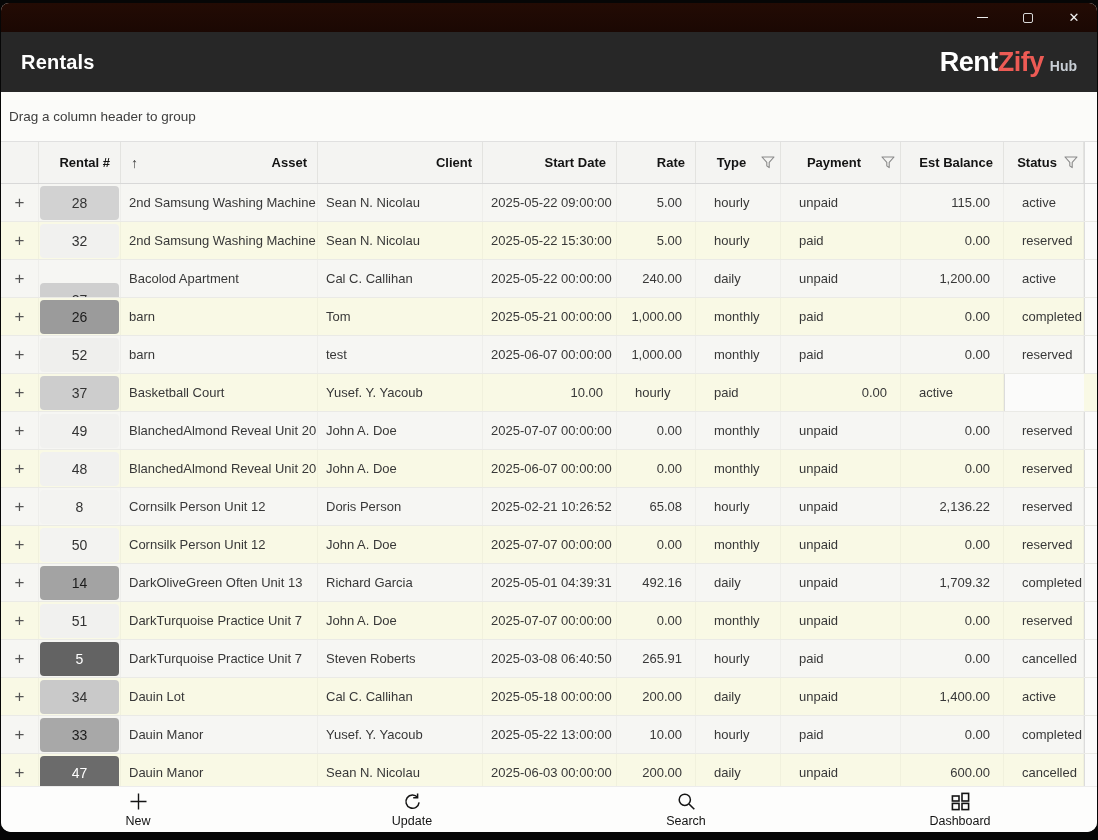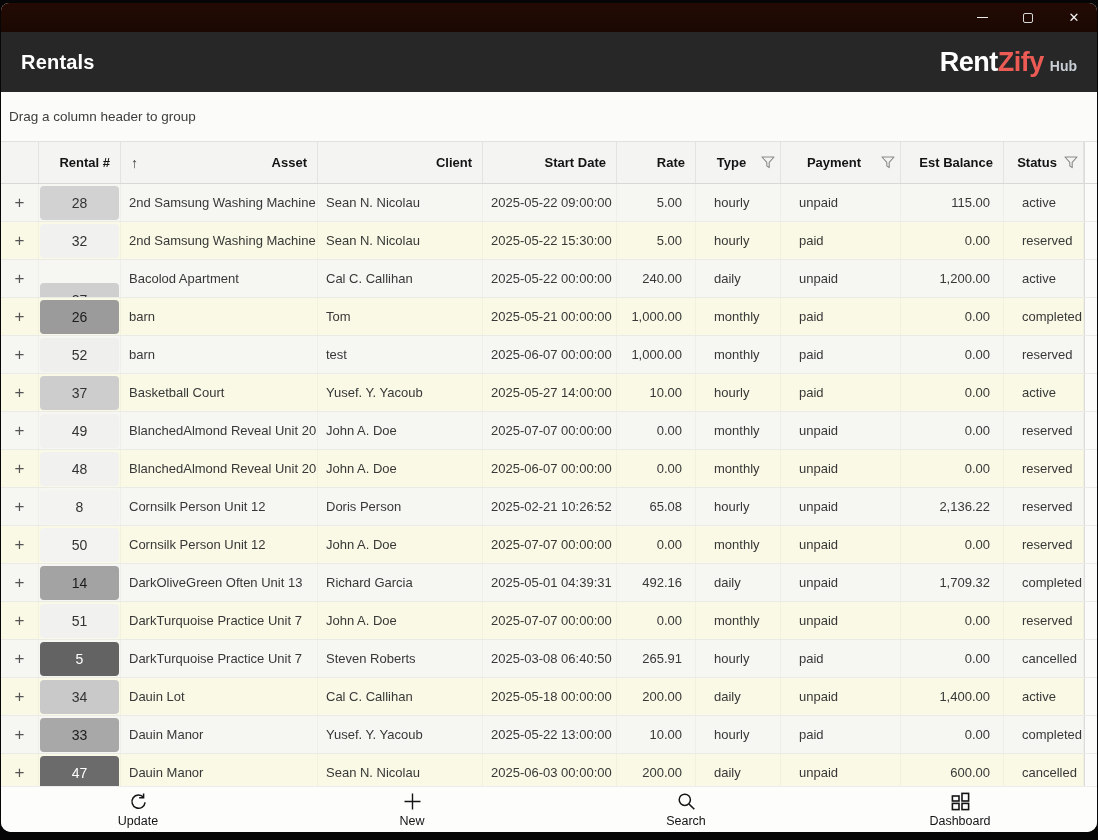--- a/index.html
+++ b/index.html
@@ -243,21 +243,20 @@
         <div class="tcell c-status">reserved</div>
         <div class="tcell c-scroll"></div>
       </div>
       <div class="trow grid-cols alt">
         <div class="tcell c-exp">+</div>
         <div class="tcell c-rental">
           <span class="badge" style="background: rgb(205, 205, 205); color: rgb(51, 51, 51);">37</span>
         </div>
         <div class="tcell c-asset">Basketball Court</div>
         <div class="tcell c-client">Yusef. Y. Yacoub</div>
-        <div class="tcell c-start">2025-05-27 14:00:00</div>
         <div class="tcell c-rate">10.00</div>
         <div class="tcell c-type">hourly</div>
         <div class="tcell c-payment">paid</div>
         <div class="tcell c-balance">0.00</div>
         <div class="tcell c-status">active</div>
         <div class="tcell c-scroll"></div>
       </div>
       <div class="trow grid-cols">
         <div class="tcell c-exp">+</div>
         <div class="tcell c-rental">
@@ -406,30 +405,30 @@
         <div class="tcell c-payment">unpaid</div>
         <div class="tcell c-balance">600.00</div>
         <div class="tcell c-status">cancelled</div>
         <div class="tcell c-scroll"></div>
       </div>
     </div>
 
   <div class="toolbar">
     <div class="tb-btn">
       <svg class="tb-icon" width="19" height="19" viewBox="0 0 19 19">
+          <path d="M9.5 1.5 V17.5 M1.5 9.5 H17.5" stroke="#141414" stroke-width="1.4" fill="none"></path>
+        </svg>
+      <span>New</span>
+    </div>
+    <div class="tb-btn">
+      <svg class="tb-icon" width="19" height="19" viewBox="0 0 19 19">
           <path d="M14.6 5.4 A6.6 6.6 0 1 0 16.1 10.4" fill="none" stroke="#141414" stroke-width="1.5"></path>
           <polyline points="14.6,1.4 14.6,5.8 10.2,5.8" fill="none" stroke="#141414" stroke-width="1.5"></polyline>
         </svg>
       <span>Update</span>
-    </div>
-    <div class="tb-btn">
-      <svg class="tb-icon" width="19" height="19" viewBox="0 0 19 19">
-          <path d="M9.5 1.5 V17.5 M1.5 9.5 H17.5" stroke="#141414" stroke-width="1.4" fill="none"></path>
-        </svg>
-      <span>New</span>
     </div>
     <div class="tb-btn">
       <svg class="tb-icon" width="19" height="19" viewBox="0 0 19 19">
           <circle cx="7.8" cy="7.8" r="5.6" fill="none" stroke="#141414" stroke-width="1.5"></circle>
           <path d="M12 12 L17.3 17.3" stroke="#141414" stroke-width="1.6"></path>
         </svg>
       <span>Search</span>
     </div>
     <div class="tb-btn">
       <svg class="tb-icon" width="19" height="19" viewBox="0 0 19 19">

